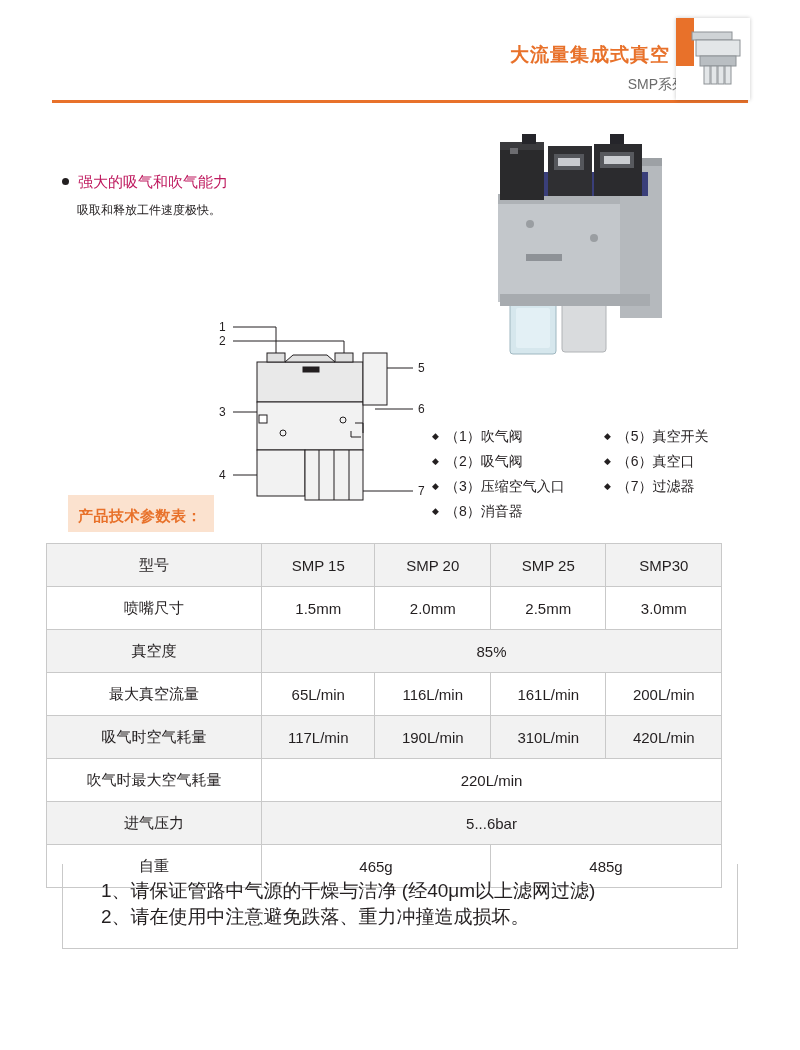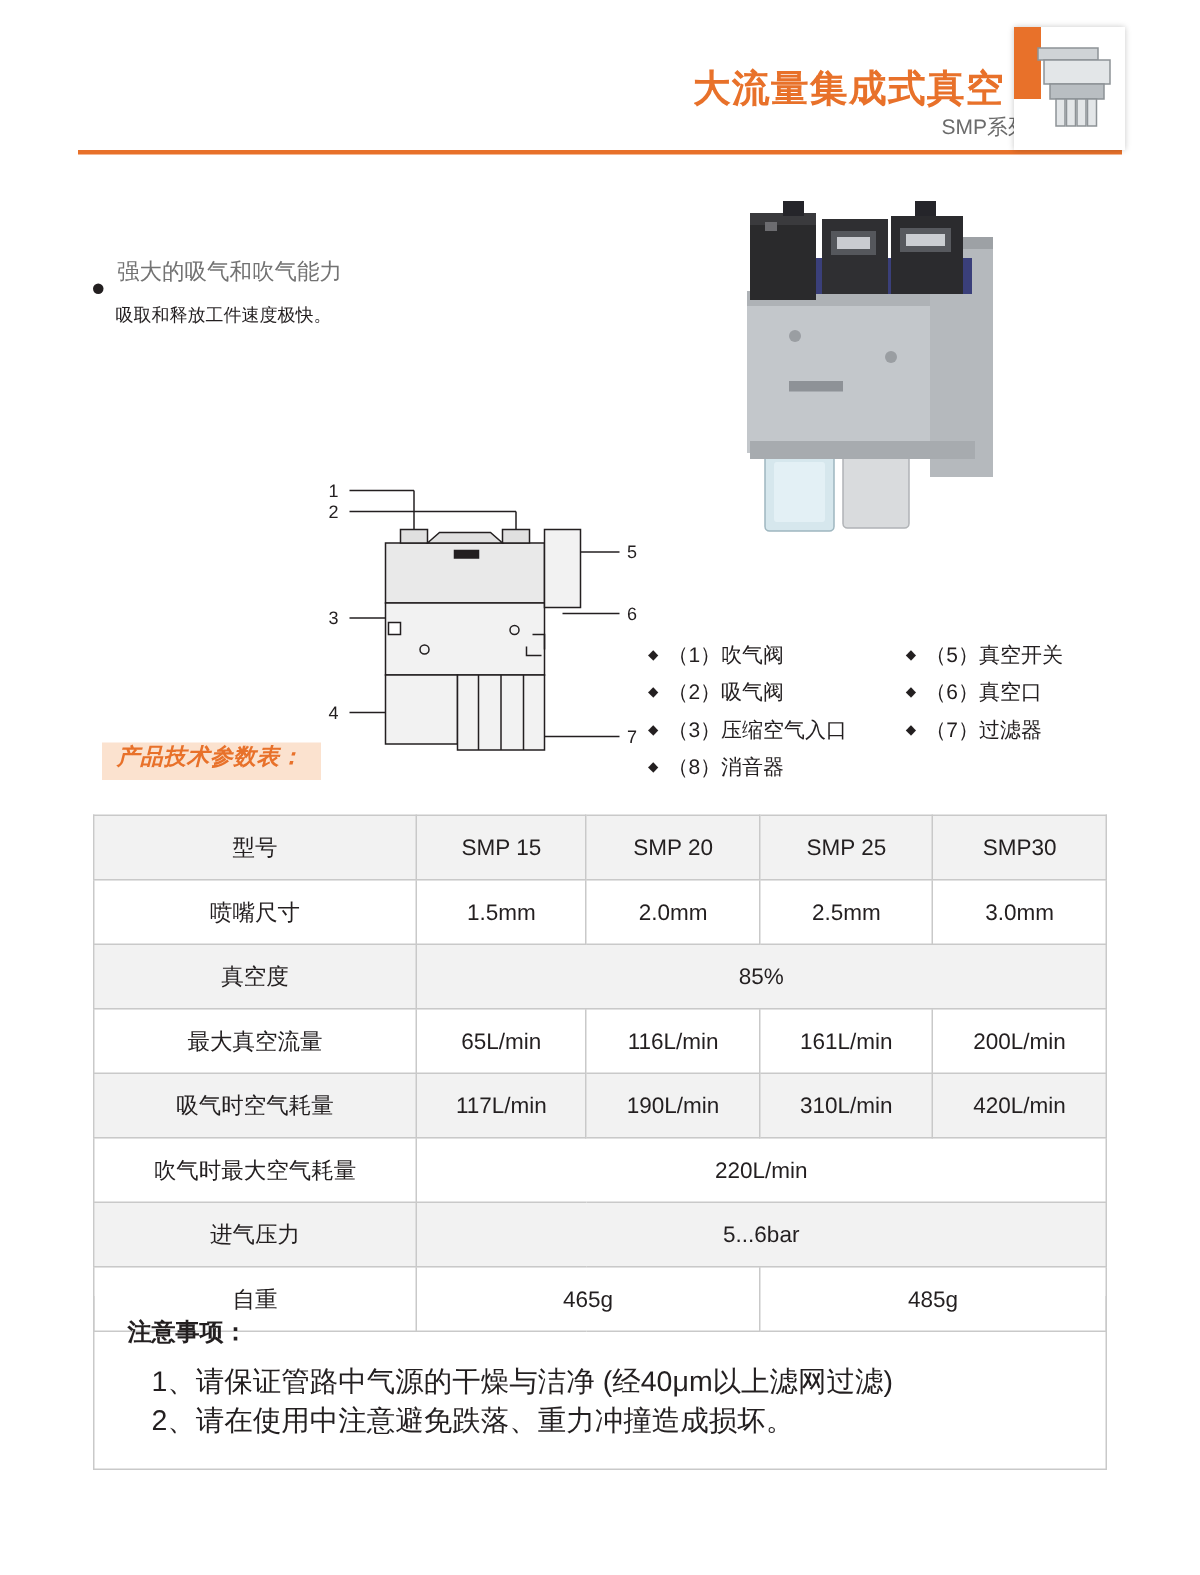--- a/index.html
+++ b/index.html
@@ -29,21 +29,21 @@
     left: 52px;
     top: 100px;
     width: 696px;
     height: 3px;
     background: #e8712a;
   }
   .header-title {
     position: absolute;
     right: 130px;
     top: 42px;
-    font-size: 25px;
+    font-size: 19px;
     font-weight: bold;
     color: #e8712a;
     letter-spacing: 1px;
     white-space: nowrap;
   }
   .header-sub {
     position: absolute;
     right: 114px;
     top: 76px;
     font-size: 14px;
@@ -75,24 +75,24 @@
 
   
   .bullets {
     position: absolute;
     left: 62px;
     top: 168px;
     width: 330px;
   }
   .bullet-row {
     display: flex;
-    align-items: flex-end;
+    align-items: flex-start;
     font-size: 15px;
     line-height: 28px;
-    color: #737373;
+    color: #be185d;
   }
   .bullet-dot {
     width: 7px;
     height: 7px;
     border-radius: 50%;
     background: #231f20;
     margin-top: 10px;
     margin-right: 9px;
     flex: none;
   }
@@ -148,29 +148,28 @@
 
   
   .section-tag {
     position: absolute;
     left: 68px;
     top: 495px;
     background: #fbe2cf;
     color: #e8712a;
     font-size: 15px;
     font-weight: bold;
-    padding: 0 12px 6px 10px;
+    padding: 12px 12px 6px 10px;
     letter-spacing: 0.5px;
-    font-style: italic;
   }
 
   
   .spec-table {
     position: absolute;
-    left: 62px;
+    left: 46px;
     top: 543px;
     width: 676px;
     border-collapse: collapse;
     font-size: 15px;
   }
   .spec-table td {
     border: 1px solid #c9c9c9;
     text-align: center;
     height: 40px;
     color: #231f20;
@@ -399,16 +398,15 @@
     </tr>
     <tr>
       <td class="label">自重</td>
       <td colspan="2">465g</td>
       <td colspan="2">485g</td>
     </tr>
   </tbody>
 </table>
 
 <div class="notes">
-  <div class="notes-title">注意事项：</div>
   <div class="note-line">1、请保证管路中气源的干燥与洁净 (经40μm以上滤网过滤)</div>
   <div class="note-line">2、请在使用中注意避免跌落、重力冲撞造成损坏。</div>
 </div>
 
 </body></html>

